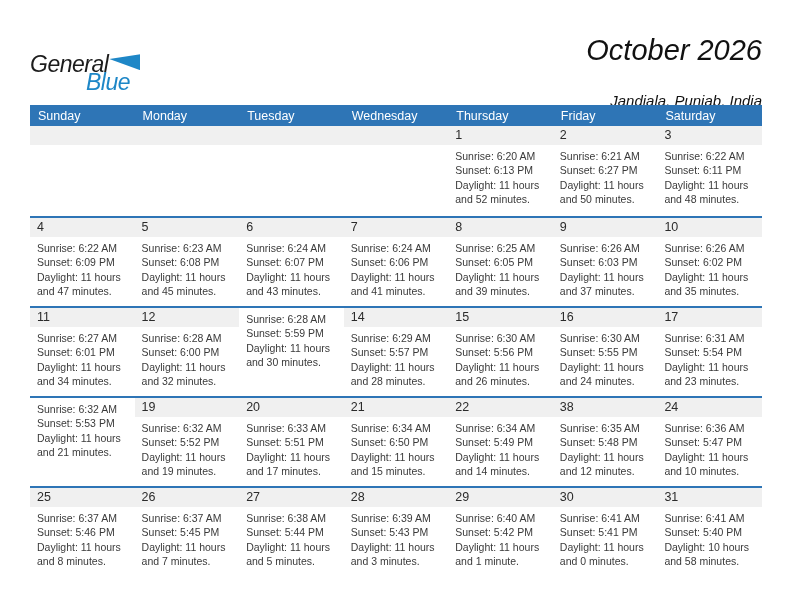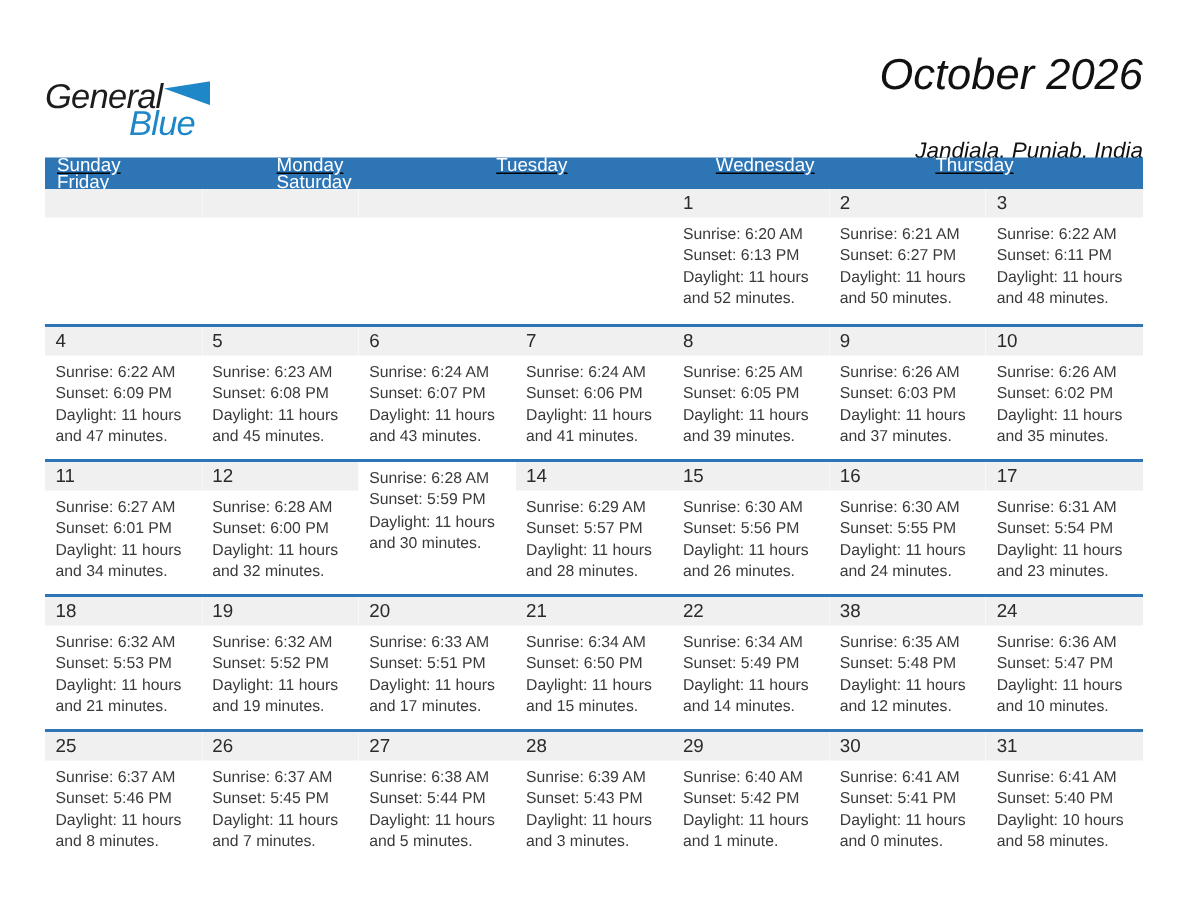--- a/index.html
+++ b/index.html
@@ -30,22 +30,22 @@
     font-size: 23px; color: var(--logo-blue, #1e87c7); font-weight: 400;
     letter-spacing: -0.5px; line-height: 1; margin: -5px 0 0 56px;
   }
   .title-block { text-align: right; flex: 1; }
   .page-title { font-size: 29px; font-weight: 400; color: #111; line-height: 1.15; }
   .page-subtitle { font-size: 15px; font-weight: 400; color: #111; margin-top: 25px; }
 
   
   .calendar { position: absolute; top: 105px; left: 30px; width: 732px; }
   .weekday-row {
-    display: grid; grid-template-columns: repeat(5, 1fr);
-    background: var(--header-blue, #2e75b6); height: 21px; align-items: center; text-decoration: underline;
+    display: grid; grid-template-columns: repeat(7, 1fr);
+    background: var(--header-blue, #2e75b6); height: 21px; align-items: center;
   }
   .weekday-cell {
     color: #fff; font-size: 12.5px; padding-left: 8px;
     white-space: nowrap; overflow: hidden;
   }
   .week {
     display: grid; grid-template-columns: repeat(7, 1fr);
     height: 90px; background: #fff;
   }
   .week + .week { border-top: 2px solid var(--header-blue, #2e75b6); height: 90px; }
@@ -240,21 +240,20 @@
             <div class="day-num">17</div>
             <div class="day-details">
               <div class="line">Sunrise: 6:31 AM</div>
               <div class="line">Sunset: 5:54 PM</div>
               <div class="line">Daylight: 11 hours<br>and 23 minutes.</div>
             </div>
           </div>
         </div>
         <div class="week">
           <div class="day-cell">
-            <div class="day-num">18</div>
             <div class="day-details">
               <div class="line">Sunrise: 6:32 AM</div>
               <div class="line">Sunset: 5:53 PM</div>
               <div class="line">Daylight: 11 hours<br>and 21 minutes.</div>
             </div>
           </div>
           <div class="day-cell">
             <div class="day-num">19</div>
             <div class="day-details">
               <div class="line">Sunrise: 6:32 AM</div>

